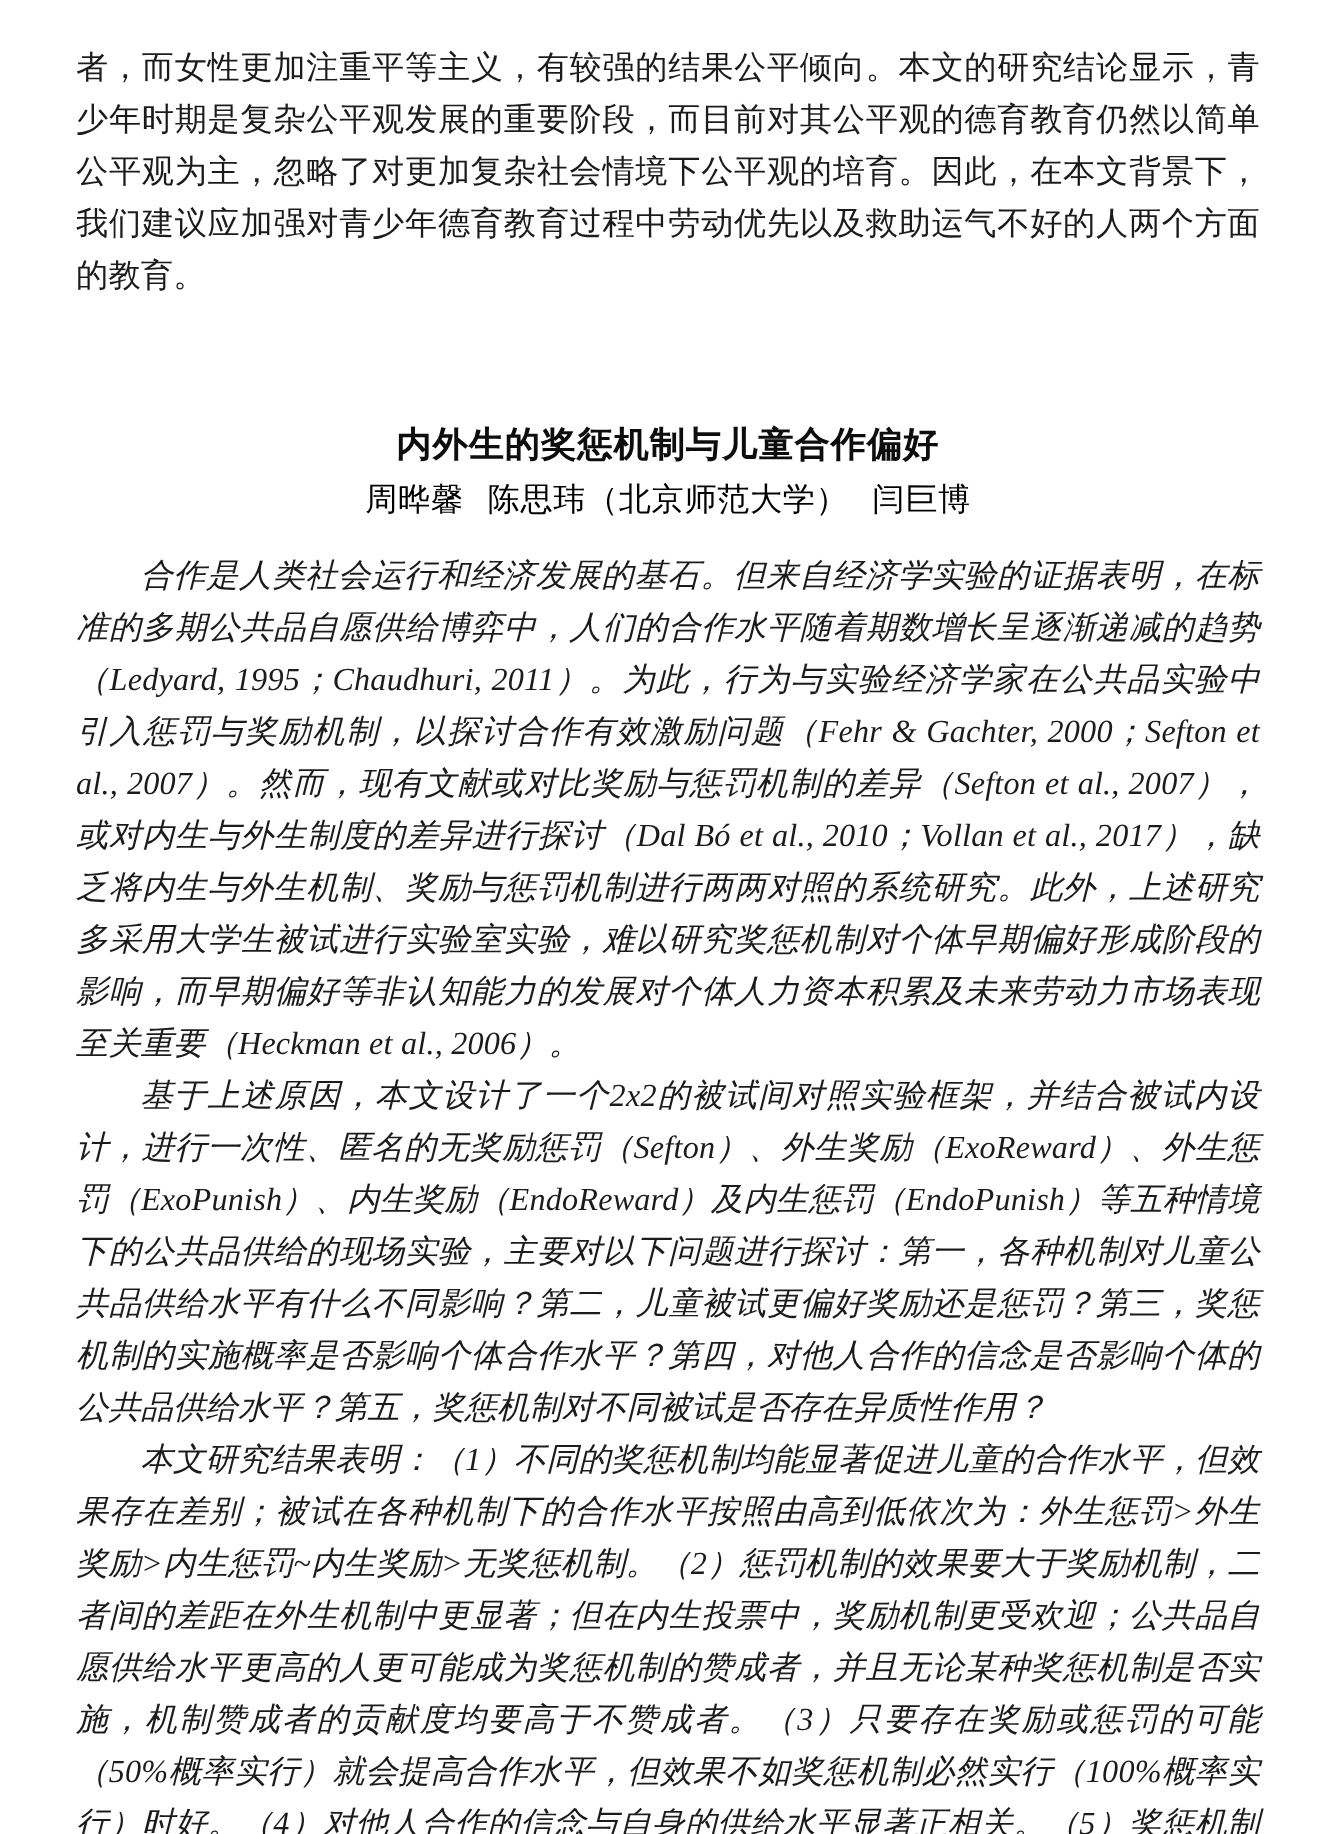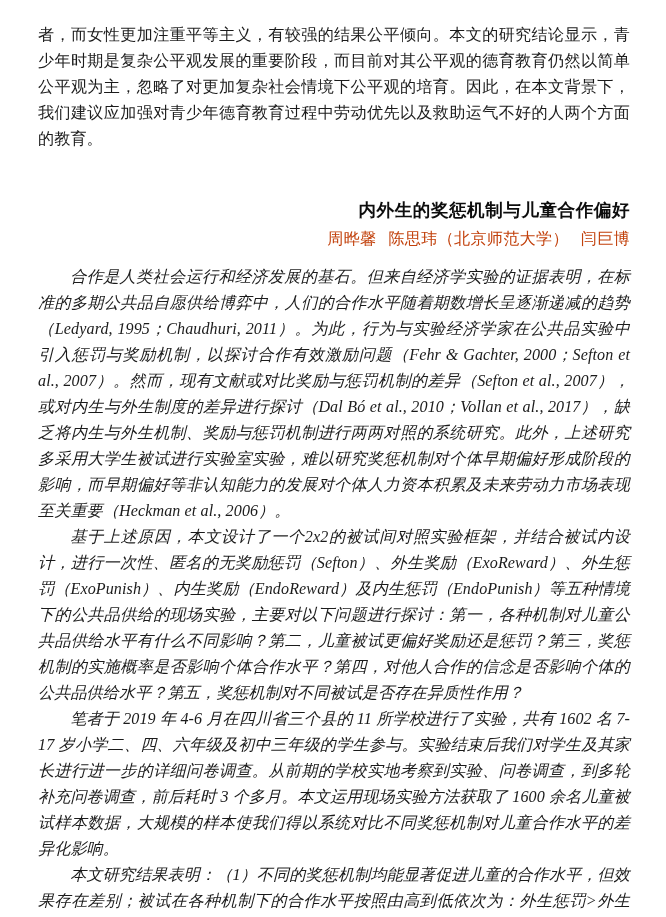--- a/index.html
+++ b/index.html
@@ -38,38 +38,38 @@
     padding-top: 22px;
   }
 
   .indent {
     text-indent: 2em;
     font-style: italic;
   }
 
   
   .title-block {
-    margin-top: 44px;
-    text-align: right;
+    margin-top: 56px;
+    text-align: center;
   }
 
   .article-title {
     font-size: 17.5px;
     font-weight: bold;
     line-height: 28px;
     letter-spacing: 0.6px;
     margin: 0;
     color: #0d0d0d;
   }
 
   .author-line {
     font-size: 16.1px;
     line-height: 30px;
     margin: 0;
-    color: #c2410c;
+    color: #000000;
     letter-spacing: 0.3px;
   }
 
   .author-sep {
     display: inline-block;
     width: 12px;
   }
 
   
   .abstract {
@@ -90,17 +90,16 @@
   <div class="title-block">
     <h1 class="article-title">内外生的奖惩机制与儿童合作偏好</h1>
     <p class="author-line">
       <span>周晔馨</span><span class="author-sep"></span><span>陈思玮（北京师范大学）</span><span class="author-sep"></span><span>闫巨博</span>
     </p>
   </div>
 
   <div class="abstract">
     <p class="body-text indent">合作是人类社会运行和经济发展的基石。但来自经济学实验的证据表明，在标准的多期公共品自愿供给博弈中，人们的合作水平随着期数增长呈逐渐递减的趋势（Ledyard, 1995；Chaudhuri, 2011）。为此，行为与实验经济学家在公共品实验中引入惩罚与奖励机制，以探讨合作有效激励问题（Fehr &amp; Gachter, 2000；Sefton et al., 2007）。然而，现有文献或对比奖励与惩罚机制的差异（Sefton et al., 2007），或对内生与外生制度的差异进行探讨（Dal Bó et al., 2010；Vollan et al., 2017），缺乏将内生与外生机制、奖励与惩罚机制进行两两对照的系统研究。此外，上述研究多采用大学生被试进行实验室实验，难以研究奖惩机制对个体早期偏好形成阶段的影响，而早期偏好等非认知能力的发展对个体人力资本积累及未来劳动力市场表现至关重要（Heckman et al., 2006）。</p>
     <p class="body-text indent">基于上述原因，本文设计了一个2x2的被试间对照实验框架，并结合被试内设计，进行一次性、匿名的无奖励惩罚（Sefton）、外生奖励（ExoReward）、外生惩罚（ExoPunish）、内生奖励（EndoReward）及内生惩罚（EndoPunish）等五种情境下的公共品供给的现场实验，主要对以下问题进行探讨：第一，各种机制对儿童公共品供给水平有什么不同影响？第二，儿童被试更偏好奖励还是惩罚？第三，奖惩机制的实施概率是否影响个体合作水平？第四，对他人合作的信念是否影响个体的公共品供给水平？第五，奖惩机制对不同被试是否存在异质性作用？</p>
-    <p class="body-text indent">笔者于 2019 年 4-6 月在四川省三个县的 11 所学校进行了实验，共有 1602 名 7-17 岁小学二、四、六年级及初中三年级的学生参与。实验结束后我们对学生及其家长进行进一步的详细问卷调查。从前期的学校实地考察到实验、问卷调查，到多轮补充问卷调查，前后耗时 3 个多月。本文运用现场实验方法获取了 1600 余名儿童被试样本数据，大规模的样本使我们得以系统对比不同奖惩机制对儿童合作水平的差异化影响。</p>
     <p class="body-text indent">本文研究结果表明：（1）不同的奖惩机制均能显著促进儿童的合作水平，但效果存在差别；被试在各种机制下的合作水平按照由高到低依次为：外生惩罚&gt;外生奖励&gt;内生惩罚~内生奖励&gt;无奖惩机制。（2）惩罚机制的效果要大于奖励机制，二者间的差距在外生机制中更显著；但在内生投票中，奖励机制更受欢迎；公共品自愿供给水平更高的人更可能成为奖惩机制的赞成者，并且无论某种奖惩机制是否实施，机制赞成者的贡献度均要高于不赞成者。（3）只要存在奖励或惩罚的可能（50%概率实行）就会提高合作水平，但效果不如奖惩机制必然实行（100%概率实行）时好。（4）对他人合作的信念与自身的供给水平显著正相关。（5）奖惩机制对不同被试的作用具有异质性，部分被试表现出在不同奖惩措施下维持公共品供给水平不变的倾向。</p>
   </div>
 
 </div>
 
 </body></html>

